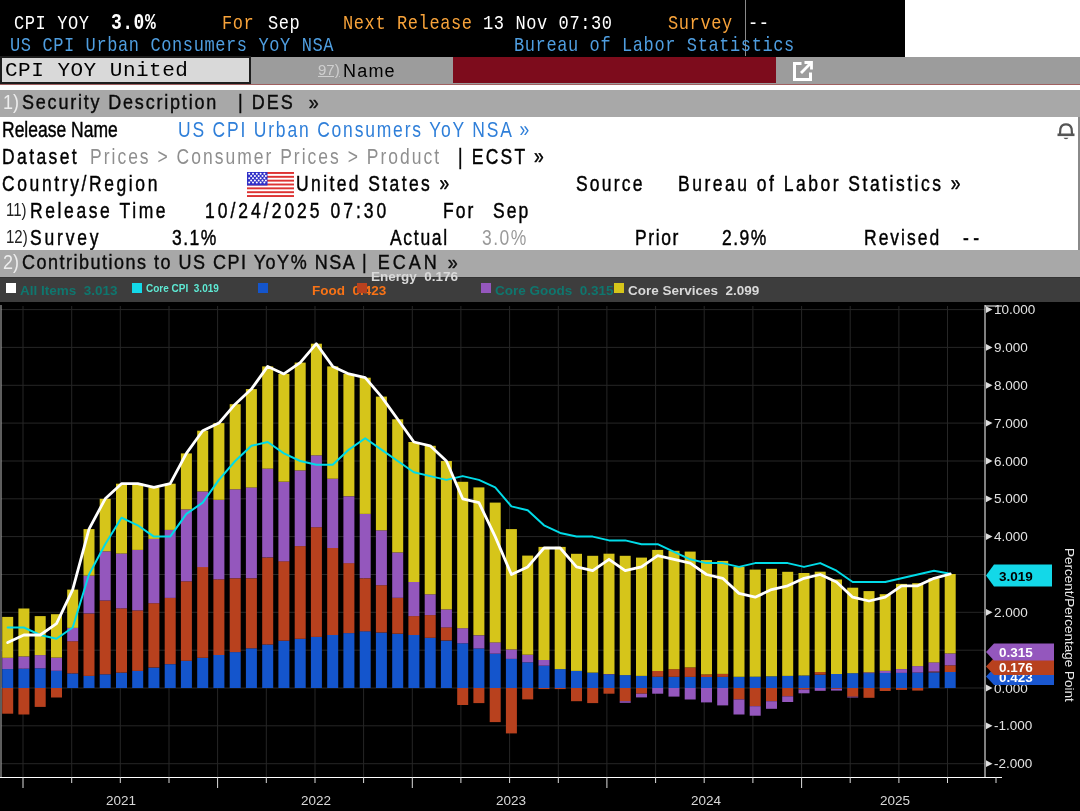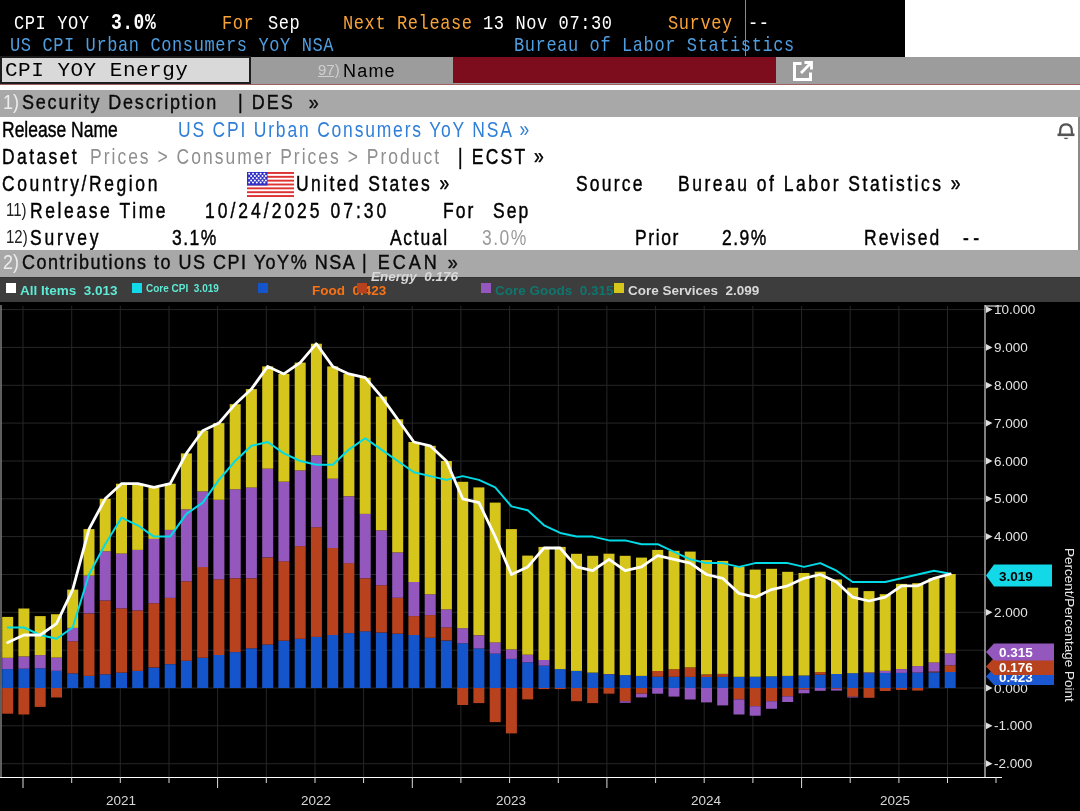--- a/index.html
+++ b/index.html
@@ -25,21 +25,21 @@
 <div class="abs mono sh" style="left:268px;top:12px;">Sep</div>
 <div class="abs mono sh org" style="left:343px;top:12px;">Next Release</div>
 <div class="abs mono sh" style="left:483px;top:12px;">13 Nov 07:30</div>
 <div class="abs mono sh org" style="left:668px;top:12px;">Survey</div>
 <div class="abs mono sh" style="left:748px;top:12px;">--</div>
 <div class="abs mono sh blu" style="left:10px;top:34px;">US CPI Urban Consumers YoY NSA</div>
 <div class="abs mono sh blu" style="left:514px;top:34px;">Bureau of Labor Statistics</div>
 
 <div class="abs" style="left:0;top:57px;width:1080px;height:27px;background:#9c9c9c;"></div>
 <div class="abs" style="left:0;top:56px;width:247px;height:24px;background:#d9d9d9;border:2px solid #1d1d1d;"></div>
-<div class="abs" style="left:5px;top:59px;font-family:'Liberation Mono',monospace;font-size:21px;letter-spacing:.5px;color:#000;">CPI YOY Energy</div>
+<div class="abs" style="left:5px;top:59px;font-family:'Liberation Mono',monospace;font-size:21px;letter-spacing:.5px;color:#000;">CPI YOY United</div>
 <div class="abs" style="left:318px;top:61px;font-size:15px;color:#cfcfcf;text-decoration:underline;">97)</div>
 <div class="abs" style="left:343px;top:61px;font-size:18px;letter-spacing:1.2px;color:#000;">Name</div>
 <div class="abs" style="left:453px;top:57px;width:323px;height:26px;background:#7d0c1c;"></div>
 <svg class="abs" style="left:791px;top:60px;" width="23" height="23" viewBox="0 0 23 23">
   <path d="M10.5 3.5 H3.5 V19.5 H19.5 V12.5" fill="none" stroke="#fff" stroke-width="3"></path>
   <path d="M10 13 L19.2 3.8" stroke="#fff" stroke-width="2.8"></path>
   <path d="M13.5 2.5 H20.5 V9.5" fill="none" stroke="#fff" stroke-width="2.8"></path>
 </svg>
 
 <div class="abs" style="left:0;top:84px;width:1080px;height:1px;background:#a06060;"></div>
@@ -121,27 +121,27 @@
 <div class="abs bd sy" style="left:864px;top:225px;font-size:17.5px;letter-spacing:2px;color:#000;">Revised</div>
 <div class="abs bd sy" style="left:963px;top:225px;font-size:17.5px;letter-spacing:4.5px;color:#000;">--</div>
 
 <div class="abs" style="left:0;top:250px;width:1080px;height:27px;background:#a8a8a8;border-bottom:1px solid #333;"></div>
 <div class="abs sb" style="left:3px;top:251px;font-size:18px;color:#ededed;">2)</div>
 <div class="abs bd sb" style="left:22px;top:251px;font-size:18px;letter-spacing:1.5px;color:#0a0a0a;">Contributions to US CPI YoY% NSA</div>
 <div class="abs bd sb" style="left:362px;top:251px;font-size:18px;letter-spacing:3px;color:#0a0a0a;">| ECAN »</div>
 
 <div class="abs" style="left:0;top:278px;width:1080px;height:24px;background:#3d3d3d;"></div>
 <div class="abs" style="left:6px;top:283px;width:10px;height:10px;background:#fff;"></div>
-<div class="abs" style="left:20px;top:283px;font-size:13.5px;font-weight:bold;color:#5eead4;">All Items&nbsp; 3.013</div>
+<div class="abs" style="left:20px;top:283px;font-size:13.5px;font-weight:bold;color:#0f766e;">All Items&nbsp; 3.013</div>
 <div class="abs" style="left:132px;top:283px;width:10px;height:10px;background:#13d8e8;"></div>
 <div class="abs" style="left:146px;top:283px;font-size:10px;font-weight:bold;color:#5eead4;">Core CPI&nbsp; 3.019</div>
 <div class="abs" style="left:258px;top:283px;width:10px;height:10px;background:#1455cc;"></div>
 <div class="abs" style="left:272px;top:283px;font-size:13.5px;font-weight:bold;color:#f97316;margin-left:40px;">Food&nbsp; 0.423</div>
 <div class="abs" style="left:357px;top:283px;width:10px;height:10px;background:#b8411e;"></div>
-<div class="abs" style="left:371px;top:269px;font-size:13.5px;font-weight:bold;color:#d9d9d9;font-style:italic;">Energy&nbsp; 0.176</div>
+<div class="abs" style="left:371px;top:269px;font-size:13.5px;font-weight:bold;color:#d9d9d9;">Energy&nbsp; 0.176</div>
 <div class="abs" style="left:481px;top:283px;width:10px;height:10px;background:#9457bd;"></div>
 <div class="abs" style="left:495px;top:283px;font-size:13.5px;font-weight:bold;color:#0f766e;">Core Goods&nbsp; 0.315</div>
 <div class="abs" style="left:614px;top:283px;width:10px;height:10px;background:#d6c51a;"></div>
 <div class="abs" style="left:628px;top:283px;font-size:13.5px;font-weight:bold;color:#d9d9d9;">Core Services&nbsp; 2.099</div>
 
 <svg width="1080" height="509" viewBox="0 0 1080 509" style="position:absolute;left:0;top:302px;background:#000">
 <rect x="0" y="0" width="1080" height="509" fill="#000"></rect>
 <line x1="1" y1="461.7" x2="985" y2="461.7" stroke="#262626" stroke-width="1"></line>
 <line x1="1" y1="423.8" x2="985" y2="423.8" stroke="#262626" stroke-width="1"></line>
 <line x1="1" y1="386.0" x2="985" y2="386.0" stroke="#262626" stroke-width="1"></line>

